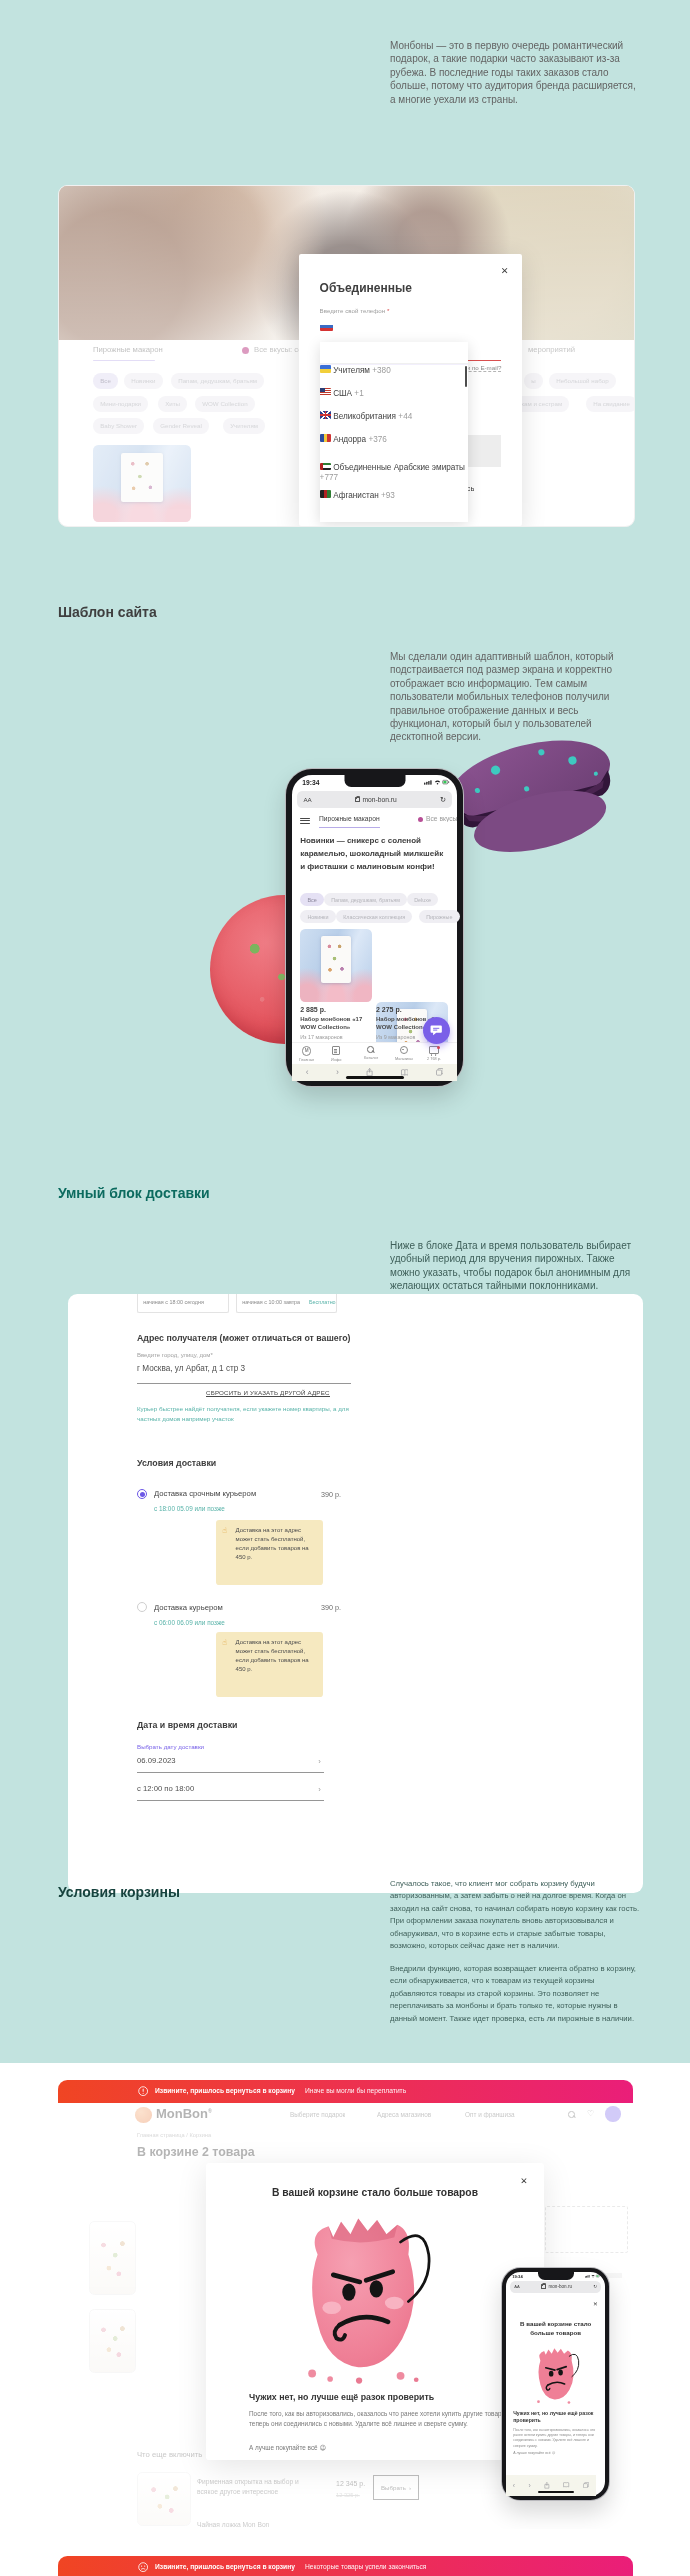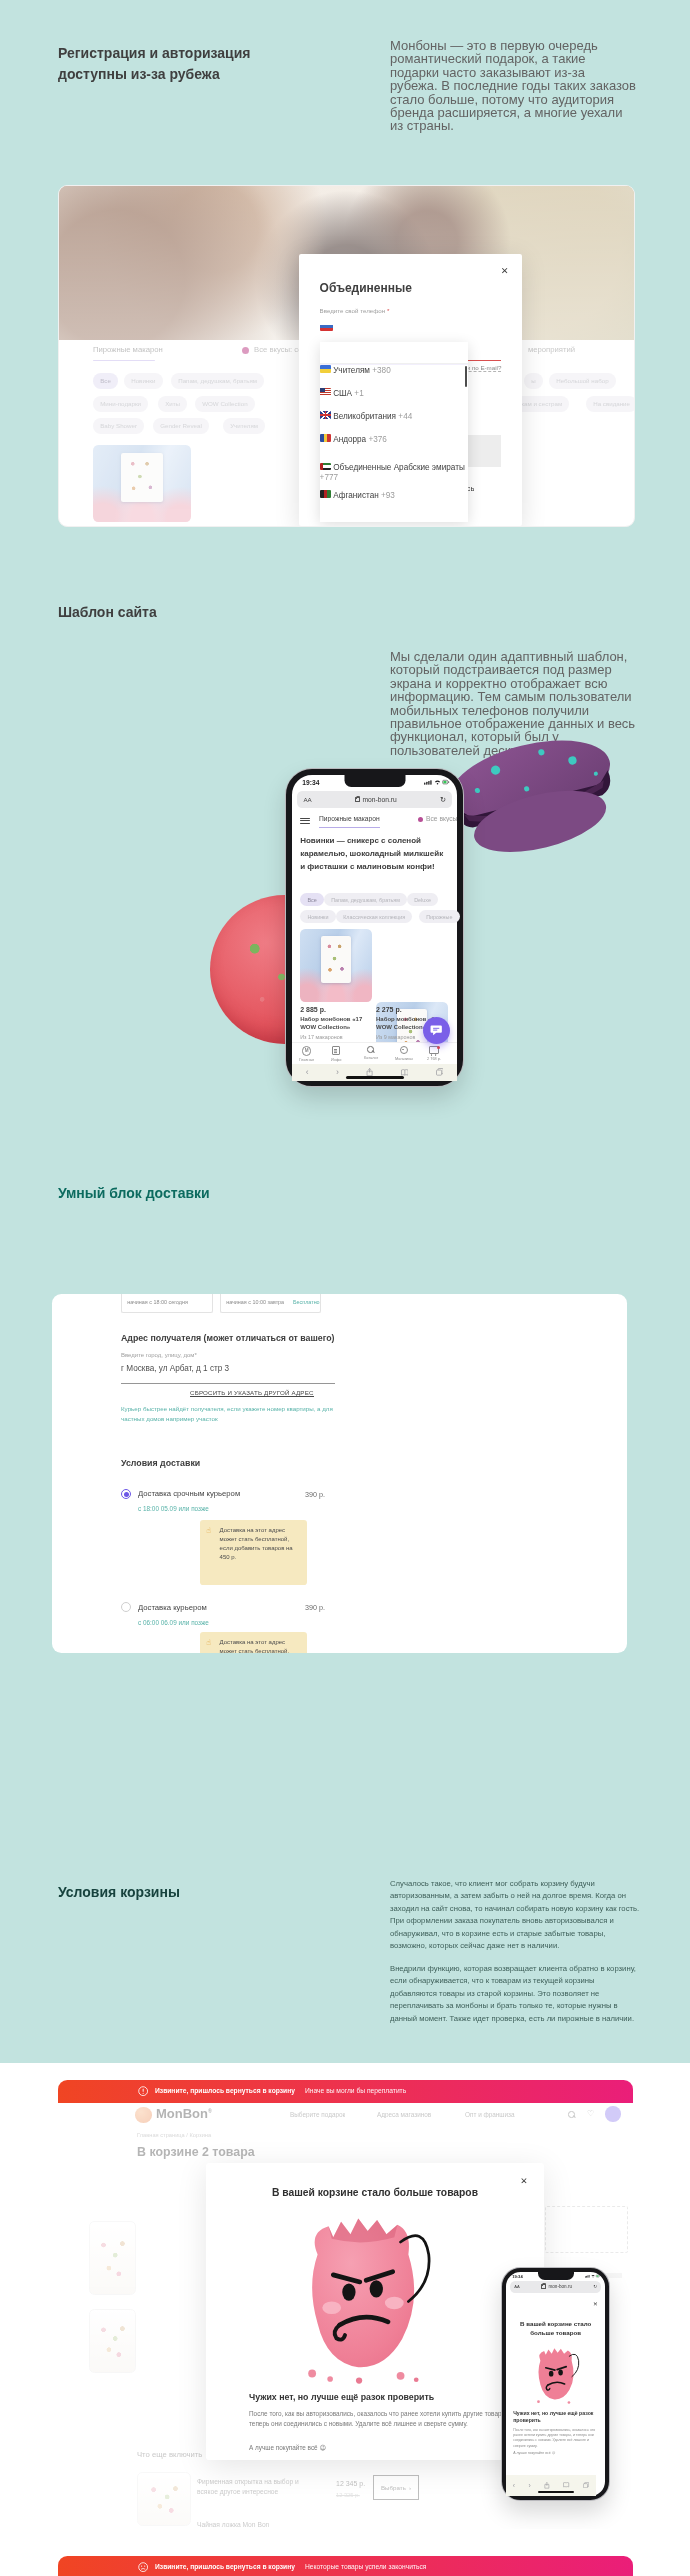--- a/index.html
+++ b/index.html
@@ -1,21 +1,21 @@
 <!DOCTYPE html>
 <html style="font-size:8.2px"><head>
 <meta charset="utf-8">
 <style>
   html,body{margin:0;padding:0;background:#fff}
   .page{position:relative;width:690px;height:3213px;overflow:hidden;background:#fff;
         font-family:"Liberation Sans","DejaVu Sans",sans-serif;color:#3f3f3f}
   .abs{position:absolute}
   .nw{white-space:nowrap;overflow:hidden}
   .h2s{font-size:14px;line-height:20.6px;font-weight:700;color:#3f3f3f}
-  .body-p{font-size:13px;line-height:13.4px;color:#636363}
+  .body-p{font-size:10px;line-height:13.4px;color:#636363}
   .card{position:absolute;background:#fff;border-radius:9.3px;overflow:hidden}
   
   .chip{position:absolute;height:15.5px;border-radius:7.7px;background:#efeef3;color:#b4b4ba;
         font-size:6.2px;display:flex;align-items:center;padding:0 7.2px;white-space:nowrap;overflow:hidden}
   .chip.act{background:#e5e1f4;color:#8b879c}
   .flag{width:12.4px;height:8.2px;border-radius:1px;flex:none;display:inline-block}
   .flag-ru{background:linear-gradient(#fff 33%,#3a6bc4 33% 66%,#d53232 66%)}
   .flag-ua{background:linear-gradient(#3b6fd6 50%,#f2cf3a 50%)}
   .flag-us{background:repeating-linear-gradient(180deg,#c0392b 0 1px,#fff 1px 2.1px);position:relative}
   .flag-us::before{content:"";position:absolute;left:0;top:0;width:45%;height:55%;background:#2c3e75}
@@ -91,23 +91,20 @@
   .navlbl{font-size:3.9px;color:#8c8c8c;text-align:center;margin-top:1.5px}
   .snav{position:absolute;display:flex;flex-direction:column;align-items:center}
 </style>
 </head>
 <body>
 
 <div class="page">
 
   <div class="abs" style="left:0;top:2232;width:690px;height:2063px;background:#c2e3df"></div>
 
-  <div class="abs h2s" style="left:58px;top:43px;width:232px">
-    <span>Регистрация и авторизация доступны из-за рубежа</span>
-  </div>
   <div class="abs body-p" style="left:390px;top:39px;width:246px"><span>Монбоны — это в первую очередь романтический подарок, а такие подарки часто заказывают из-за рубежа. В последние годы таких заказов стало больше, потому что аудитория бренда расширяется, а многие уехали из страны.</span></div>
 
   <div class="card" style="left:58px;top:185px;width:575px;height:340px;border:0.5px solid #f1f1f1">
     <div class="abs hero" style="left:0;top:0;width:575px;height:154px"></div>
 
     <div class="abs" style="left:0;top:154px;width:575px;height:187px;opacity:.55">
       <div class="abs nw" style="left:34px;top:5.2px;font-size:7.7px;color:#8f8f8f"><span>Пирожные макарон</span></div>
       <div class="abs" style="left:34px;top:19.6px;width:62px;height:1.5px;background:#cdc3ef;border-radius:1px"></div>
       <div class="abs" style="left:183px;top:7.2px;width:7.2px;height:7.2px;border-radius:50%;background:#c14b8e"></div>
       <div class="abs nw" style="left:195px;top:5.2px;width:57px;font-size:7.7px;color:#9a9a9a"><span>Все вкусы: со</span></div>
@@ -351,22 +348,23 @@
 
   <div class="abs art-mac" style="left:210px;top:895px;width:149px;height:149px;background:
        radial-gradient(circle at 62% 72%,#6fae52 0 13.4px,transparent 14px),
        radial-gradient(circle at 30% 36%,#7cb45e 0 4.6px,transparent 5.2px),
        radial-gradient(circle at 48% 55%,#86b964 0 3.1px,transparent 3.6px),
        radial-gradient(circle at 70% 35%,#86b964 0 2.6px,transparent 3.1px),
        radial-gradient(circle at 35% 70%,#e8787f 0 2.1px,transparent 2.6px),
        radial-gradient(circle at 38% 32%,#ef7c85,#e4555e 60%,#d4414e);box-shadow:inset -6.2px -8.2px 17.5px rgba(160,30,45,.45)"></div>
 
   <div class="abs h2s" style="left:58px;top:1183px;color:#0c6b5f"><span>Умный блок доставки</span></div>
-
-  <div class="card" style="left:52px;top:1294px;width:575px;height:359px">
+  <div class="abs body-p" style="left:390px;top:1239px;width:248px;color:#3e5f59"><span>Ниже в блоке Дата и время пользователь выбирает удобный период для вручения пирожных. Также можно указать, чтобы подарок был анонимным для желающих остаться тайными поклонниками.</span></div>
+
+  <div class="card" style="left:68px;top:1294px;width:575px;height:599px">
     <div class="abs" style="left:69px;top:-1px;width:92px;height:19.6px;border:0.5px solid #e3e3e3;border-top:none;border-radius:0 0 2.1px 2.1px;box-sizing:border-box">
       <span class="abs nw" style="left:5.2px;top:6.2px;font-size:5.4px;color:#8a8a8a">начиная с 18:00 сегодня</span>
     </div>
     <div class="abs" style="left:168px;top:-1px;width:101px;height:19.6px;border:0.5px solid #e3e3e3;border-top:none;border-radius:0 0 2.1px 2.1px;box-sizing:border-box">
       <span class="abs nw" style="left:5.2px;top:6.2px;font-size:5.4px;color:#8a8a8a">начиная с 10:00 завтра</span>
       <span class="abs nw" style="left:72px;top:6.2px;font-size:5.4px;color:#57b2a8">Бесплатно</span>
     </div>
 
     <div class="abs" style="left:69px;top:39px;font-size:8.8px;font-weight:700;color:#3d3d3d"><span>Адрес получателя (может отличаться от вашего)</span></div>
     <div class="abs" style="left:69px;top:58px;font-size:6px;color:#a0a0a0"><span>Введите город, улицу, дом*</span></div>

